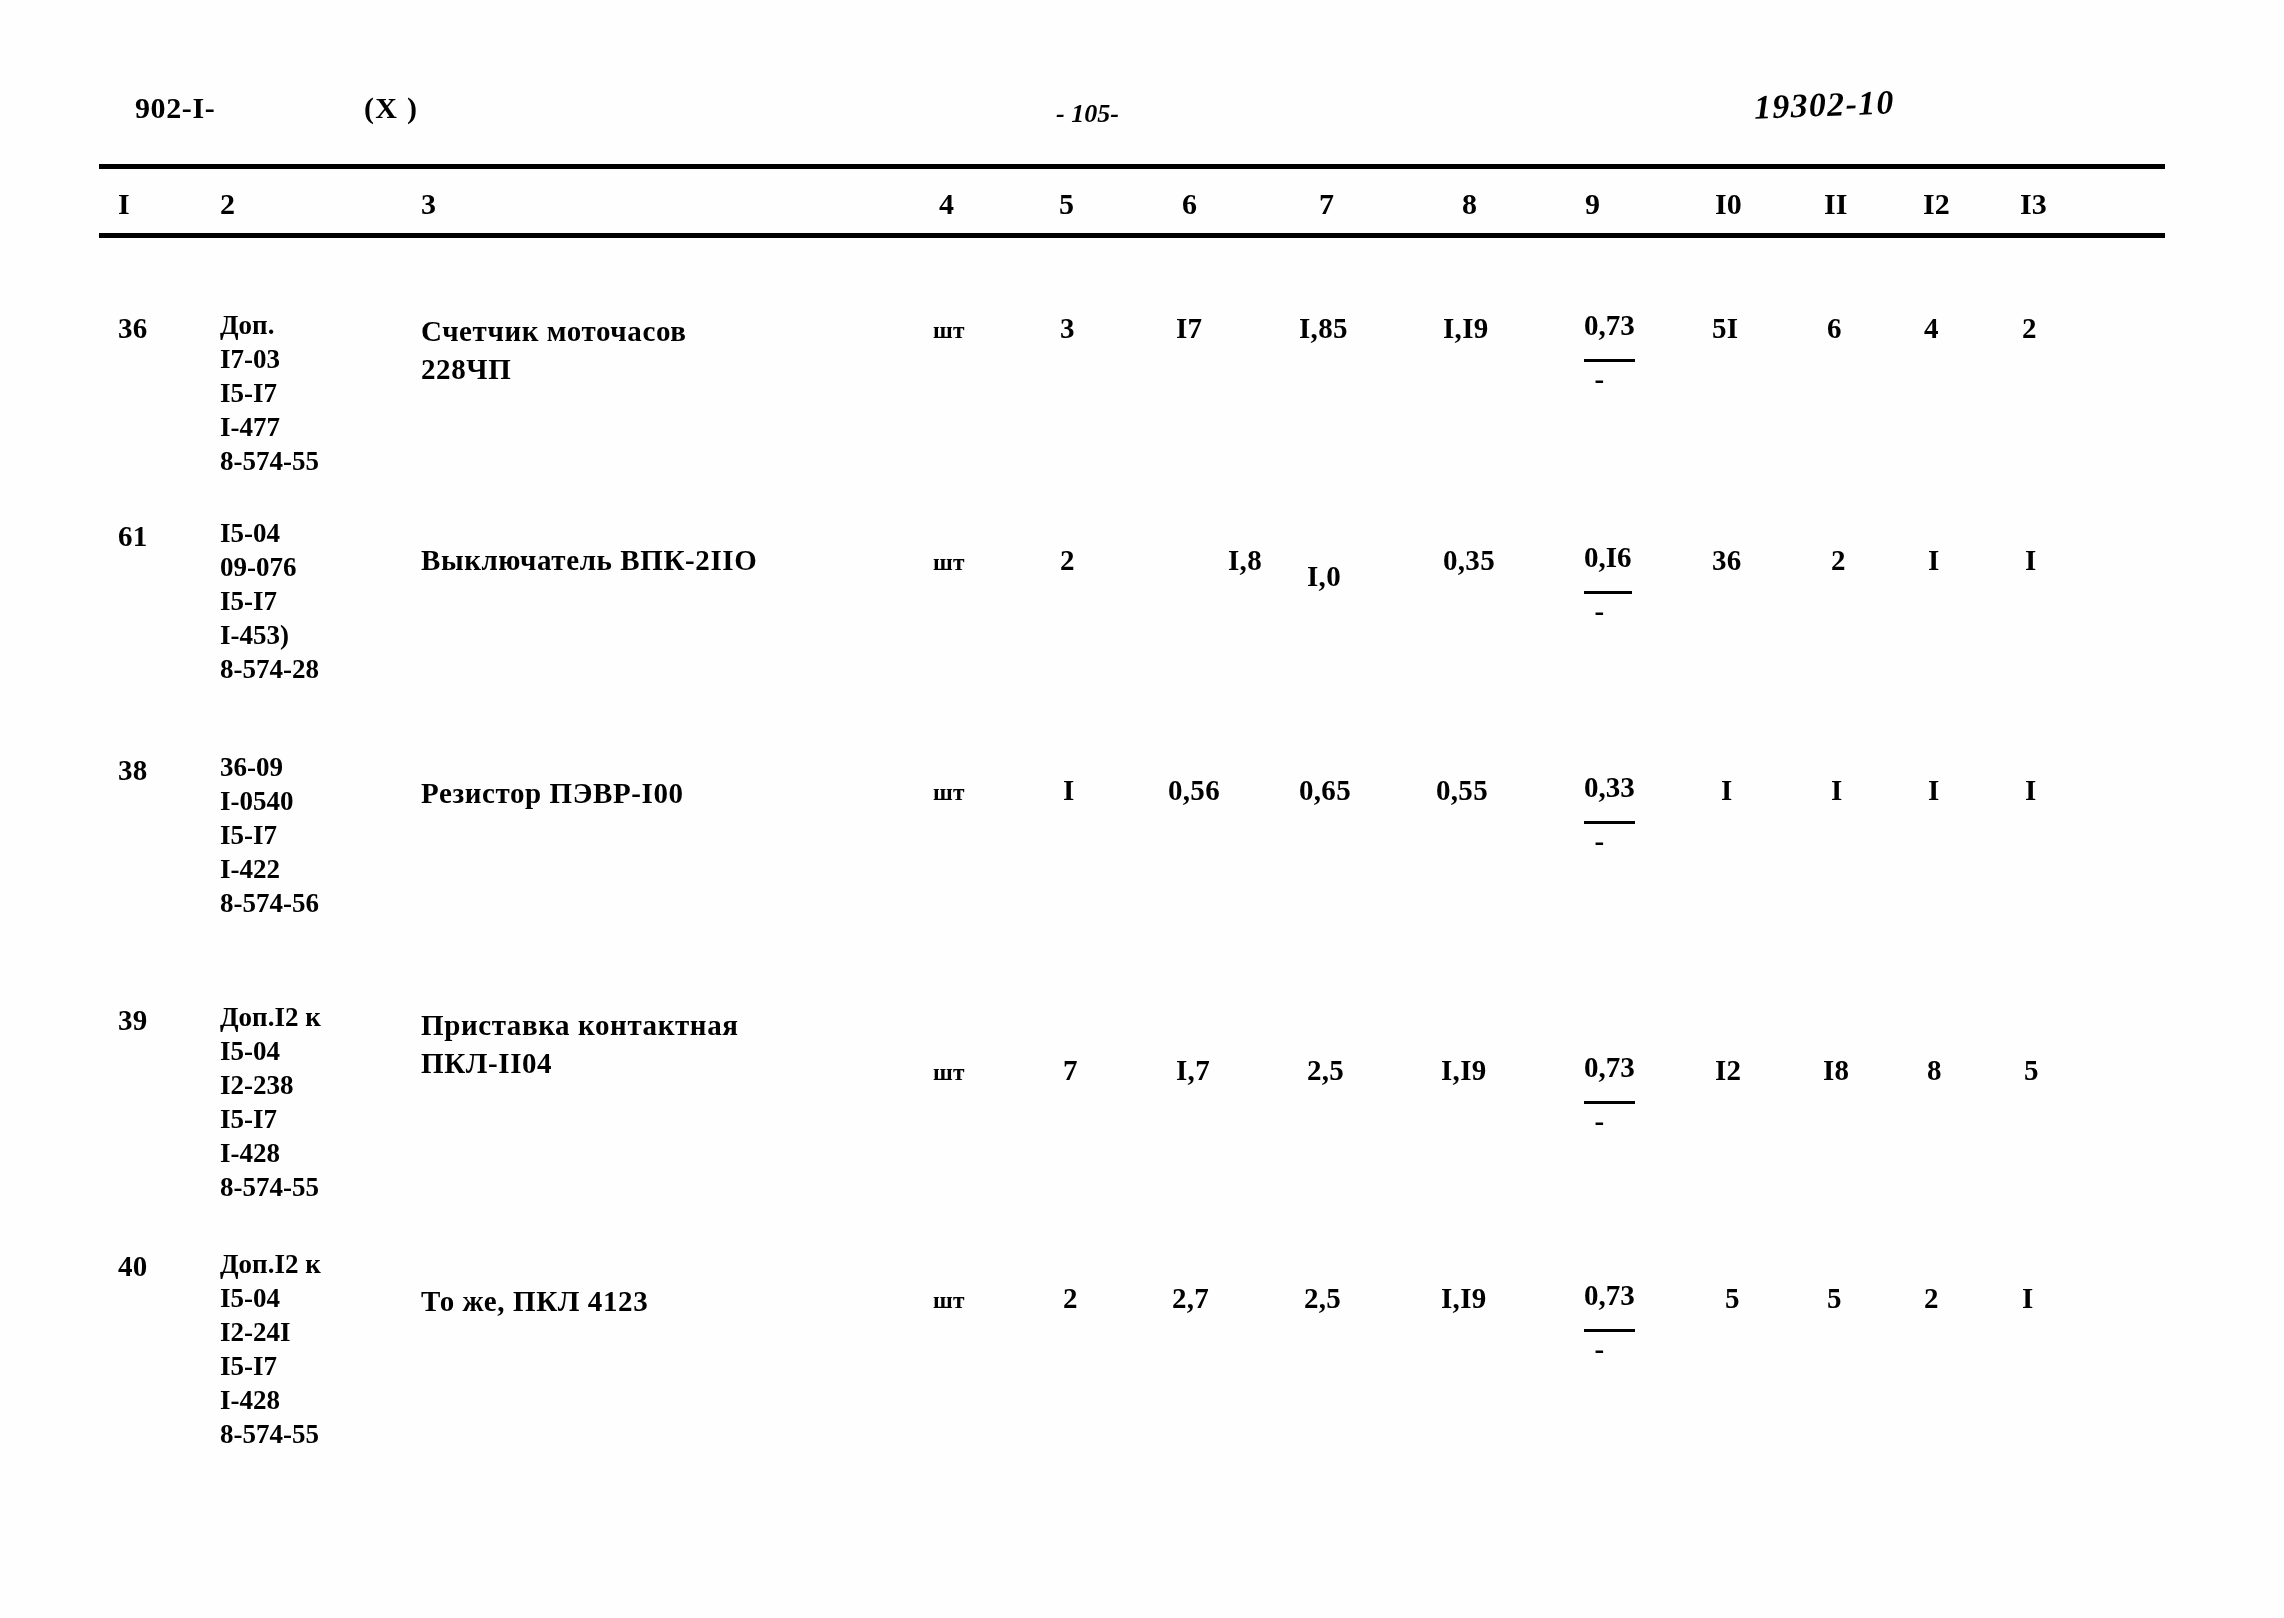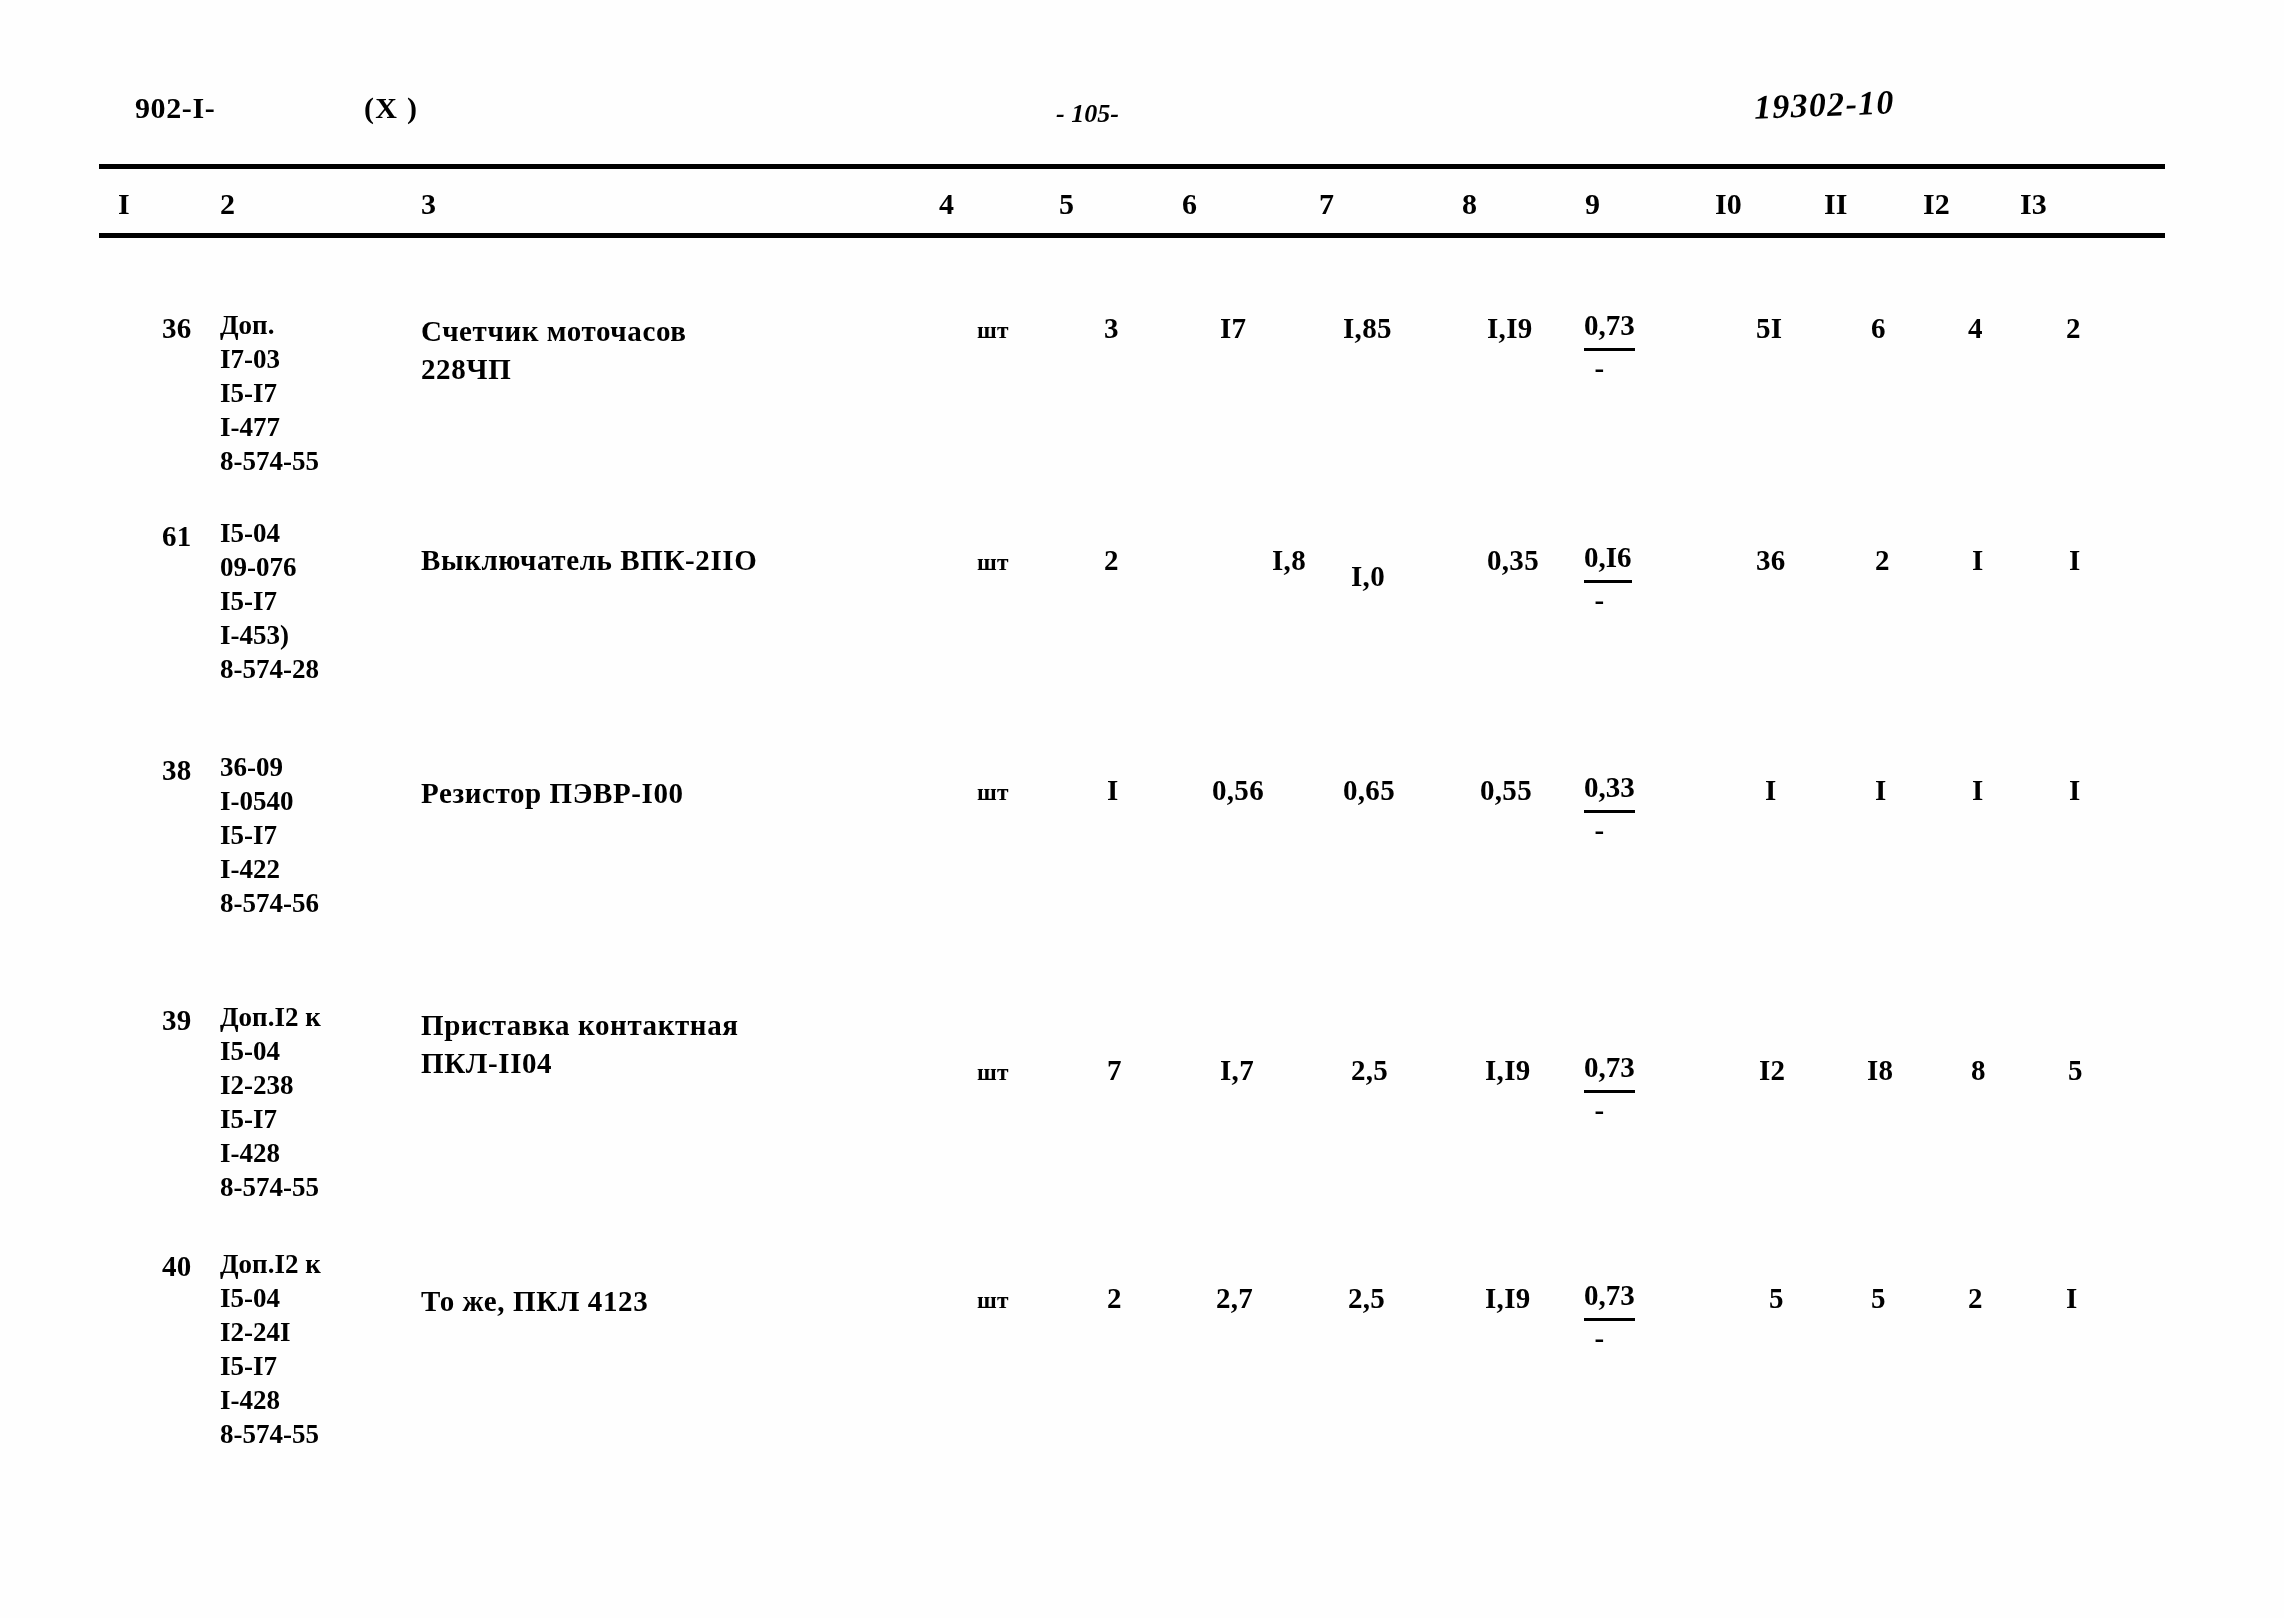--- a/index.html
+++ b/index.html
@@ -92,21 +92,20 @@
     position: absolute;
     left: 0;
     width: 100%;
   }
   .cell {
     position: absolute;
     font-size: 29px;
     font-weight: 700;
     white-space: pre;
     letter-spacing: 0.3px;
-    margin-left: 44px;
   }
   .cell-num {
     font-weight: 700;
   }
   .codes {
     position: absolute;
     font-size: 27px;
     font-weight: 700;
     line-height: 34px;
     white-space: pre;
@@ -121,21 +120,21 @@
   }
   .frac {
     position: absolute;
     text-align: left;
   }
   .frac .top {
     display: block;
     font-size: 29px;
     font-weight: 700;
     border-bottom: 3.9px solid #000;
-    padding-bottom: 7px;
+    padding-bottom: 18px;
     line-height: 31px;
   }
   .frac .bot {
     display: block;
     font-size: 29px;
     font-weight: 700;
     line-height: 29px;
     padding-left: 10.4px;
     margin-top: 2.6px;
   }

